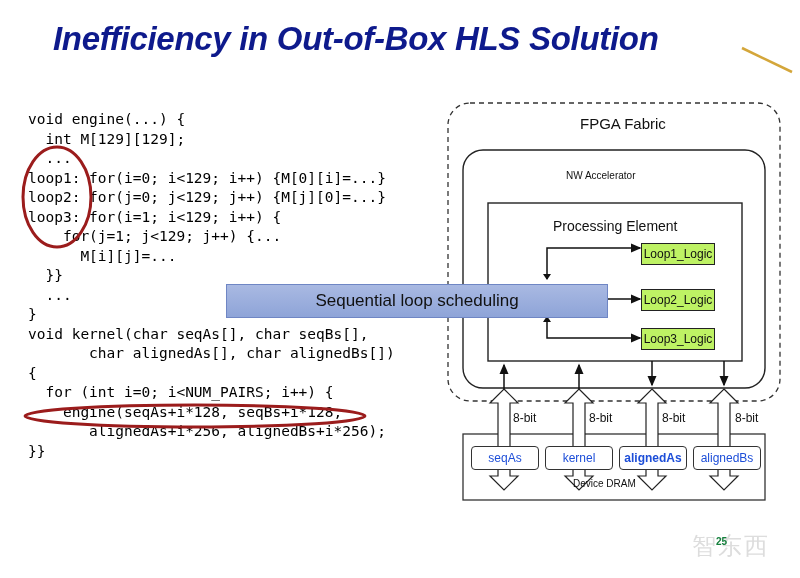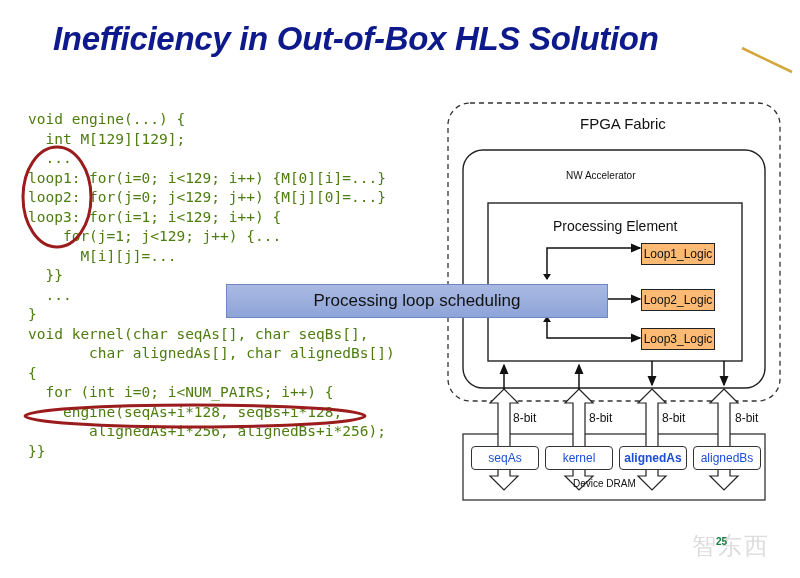--- a/index.html
+++ b/index.html
@@ -1,24 +1,24 @@
 <!DOCTYPE html>
 <html><head>
 <meta charset="utf-8">
 <style>
   html,body{margin:0;padding:0;background:#fff;}
   body{width:800px;height:578px;position:relative;overflow:hidden;font-family:"Liberation Sans",sans-serif;}
   #title{position:absolute;left:22px;top:20px;font-family:"Liberation Sans",sans-serif;font-weight:bold;font-style:italic;font-size:33px;color:#0e1a8c;letter-spacing:-0.3px;margin-left:31px;}
   #title-rule{position:absolute;left:0;top:0;}
-  .code{position:absolute;left:28px;font-family:"DejaVu Sans Mono","Liberation Mono",monospace;font-size:14.5px;color:#4d7c0f;white-space:pre;line-height:19.5px;}
+  .code{position:absolute;left:28px;font-family:"DejaVu Sans Mono","Liberation Mono",monospace;font-size:14.5px;color:#000000;white-space:pre;line-height:19.5px;}
   #code-block{top:110px;}
   .banner{position:absolute;left:226px;top:284px;width:380px;height:32px;background:linear-gradient(#a9b9e2,#8ea4d8);border:1px solid #6f86c4;display:flex;align-items:center;justify-content:center;font-size:17px;color:#111;}
   .diag-label{position:absolute;font-size:10px;color:#111;}
   .small-label{position:absolute;font-size:12px;color:#111;}
-  .logic-box{position:absolute;width:72px;height:20px;border:1.3px solid #222;background:#fdba74;font-size:12px;display:flex;align-items:center;justify-content:center;color:#111;}
+  .logic-box{position:absolute;width:72px;height:20px;border:1.3px solid #222;background:#bef264;font-size:12px;display:flex;align-items:center;justify-content:center;color:#111;}
   .dram-box{position:absolute;top:446px;height:22px;border:1.3px solid #333;border-radius:4px;background:#fff;font-size:12px;display:flex;align-items:center;justify-content:center;color:#1d4ed8;}
   .page-num{position:absolute;left:716px;top:536px;font-size:10px;font-weight:bold;color:#15803d;}
   .watermark{position:absolute;left:692px;top:530px;font-size:24px;color:#ddd;letter-spacing:2px;}
 </style>
 </head>
 <body>
 
 <div id="title">Inefficiency in Out-of-Box HLS Solution</div>
 <svg id="title-rule" width="800" height="100">
   <defs>
@@ -85,17 +85,17 @@
 <div class="small-label" style="left:662px;top:411px;">8-bit</div>
 <div class="small-label" style="left:735px;top:411px;">8-bit</div>
 
 <div class="dram-box" style="left:471px;width:66px;">seqAs</div>
 <div class="dram-box" style="left:545px;width:66px;">kernel</div>
 <div class="dram-box" style="left:619px;width:66px;font-weight:bold;">alignedAs</div>
 <div class="dram-box" style="left:693px;width:66px;">alignedBs</div>
 <div class="diag-label" style="left:573px;top:478px;">Device DRAM</div>
 
 <div class="banner">
-  <span>Processing loop scheduling</span>
+  <span>Sequential loop scheduling</span>
 </div>
 
 <div class="watermark">智东西</div>
 <div class="page-num">25</div>
 
 </body></html>

